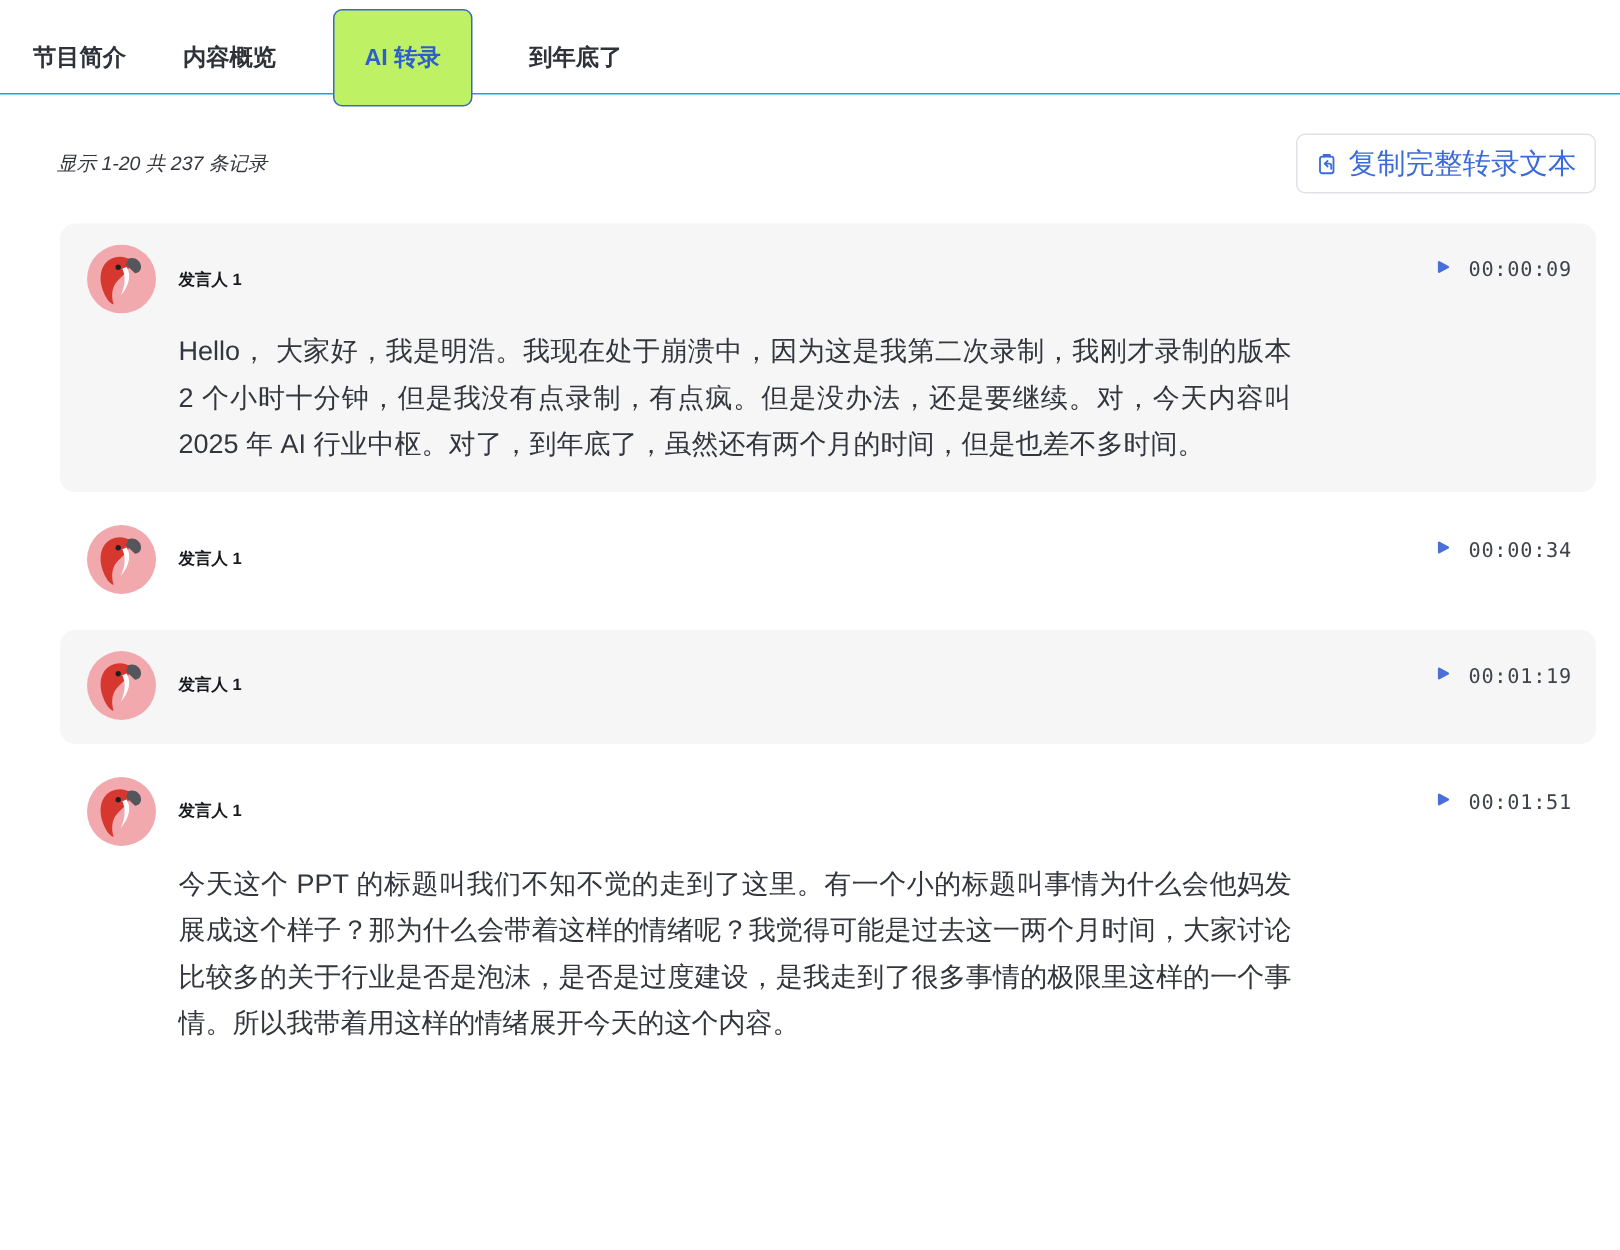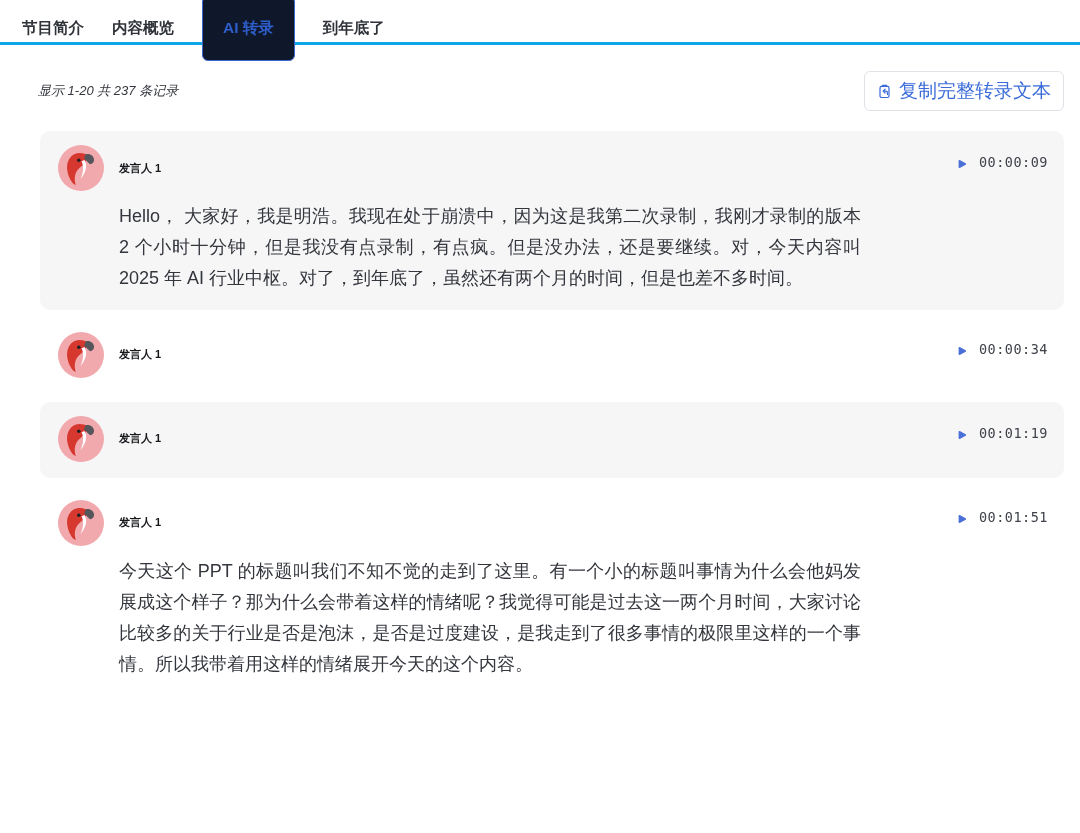--- a/index.html
+++ b/index.html
@@ -1,30 +1,30 @@
 <!DOCTYPE html>
 <html lang="zh"><head>
 <meta charset="utf-8">
 <style>
   * { margin: 0; padding: 0; box-sizing: border-box; }
   html, body { width: 1080px; background: #ffffff; font-family: "Liberation Sans", "DejaVu Sans", sans-serif; }
   body { min-height: 833px; overflow: hidden; color: #33363c; }
 
   
   .tabbar {
-    display: flex; align-items: center; gap: 28px;
-    padding: 14px 0 0 22px; height: 45px;
-    border-bottom: 3px solid #0ea5e9;
+    display: flex; align-items: center; gap: 38px;
+    padding: 14px 0 0 22px; height: 63px;
+    border-bottom: 1px solid #0ea5e9;
   }
   .tab {
     font-size: 15.5px; font-weight: 600; color: #2f3339;
     padding: 9px 0; cursor: pointer; white-space: nowrap;
   }
   .tab.active {
-    color: #2e5ecc; border: 1.5px solid #3b66cc; background: #0f172a;
+    color: #2e5ecc; border: 1.5px solid #3b66cc; background: #bef264;
     border-radius: 6px; padding: 21px 20px;
   }
 
   
   .toolbar {
     display: flex; justify-content: space-between; align-items: center;
     margin: 26px 16px 20px 38px;
   }
   .records-summary { font-size: 13px; color: #33363c; font-style: italic; }
   .copy-btn {
@@ -41,21 +41,21 @@
     position: relative; border-radius: 10px;
     padding: 14px 16px 16px 18px; margin-bottom: 8px;
   }
   .entry.shaded { background: #f6f6f7; }
   .entry-header { display: flex; align-items: center; gap: 15px; }
   .avatar { width: 46px; height: 46px; flex: 0 0 46px; }
   .avatar svg { display: block; width: 46px; height: 46px; }
   .speaker-name { font-size: 11px; font-weight: 700; color: #17191c; }
   .time-group {
     position: absolute; top: 23px; right: 16px;
-    display: flex; align-items: flex-end; gap: 11px;
+    display: flex; align-items: flex-start; gap: 11px;
   }
   .play-icon { width: 12px; height: 12px; cursor: pointer; display: block; }
   .timestamp {
     font-family: "DejaVu Sans Mono", "Liberation Mono", monospace;
     font-size: 13.5px; color: #3e4249; letter-spacing: 0.5px;
   }
   .entry-text {
     margin: 10px 0 0 61px; max-width: 742px;
     font-size: 18px; line-height: 1.72; color: #33363c;
     text-align: justify;

